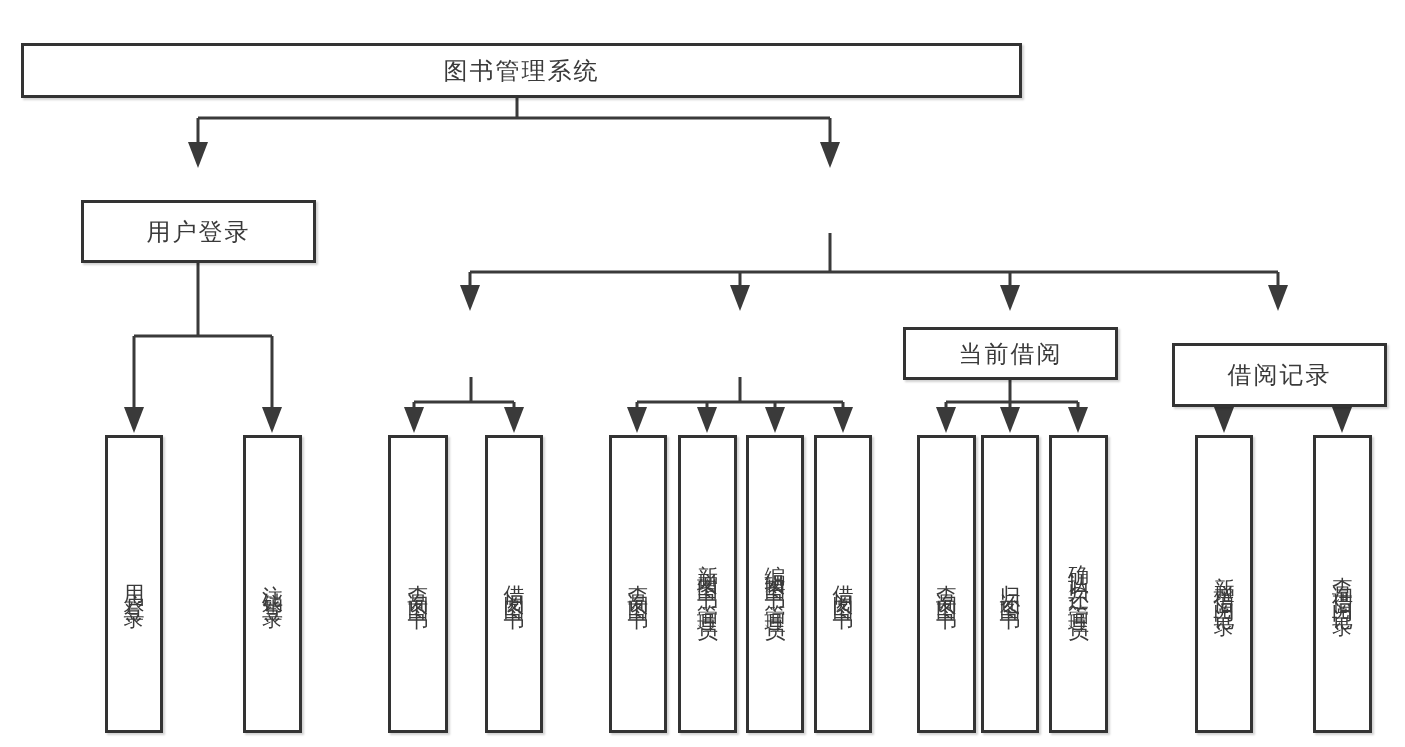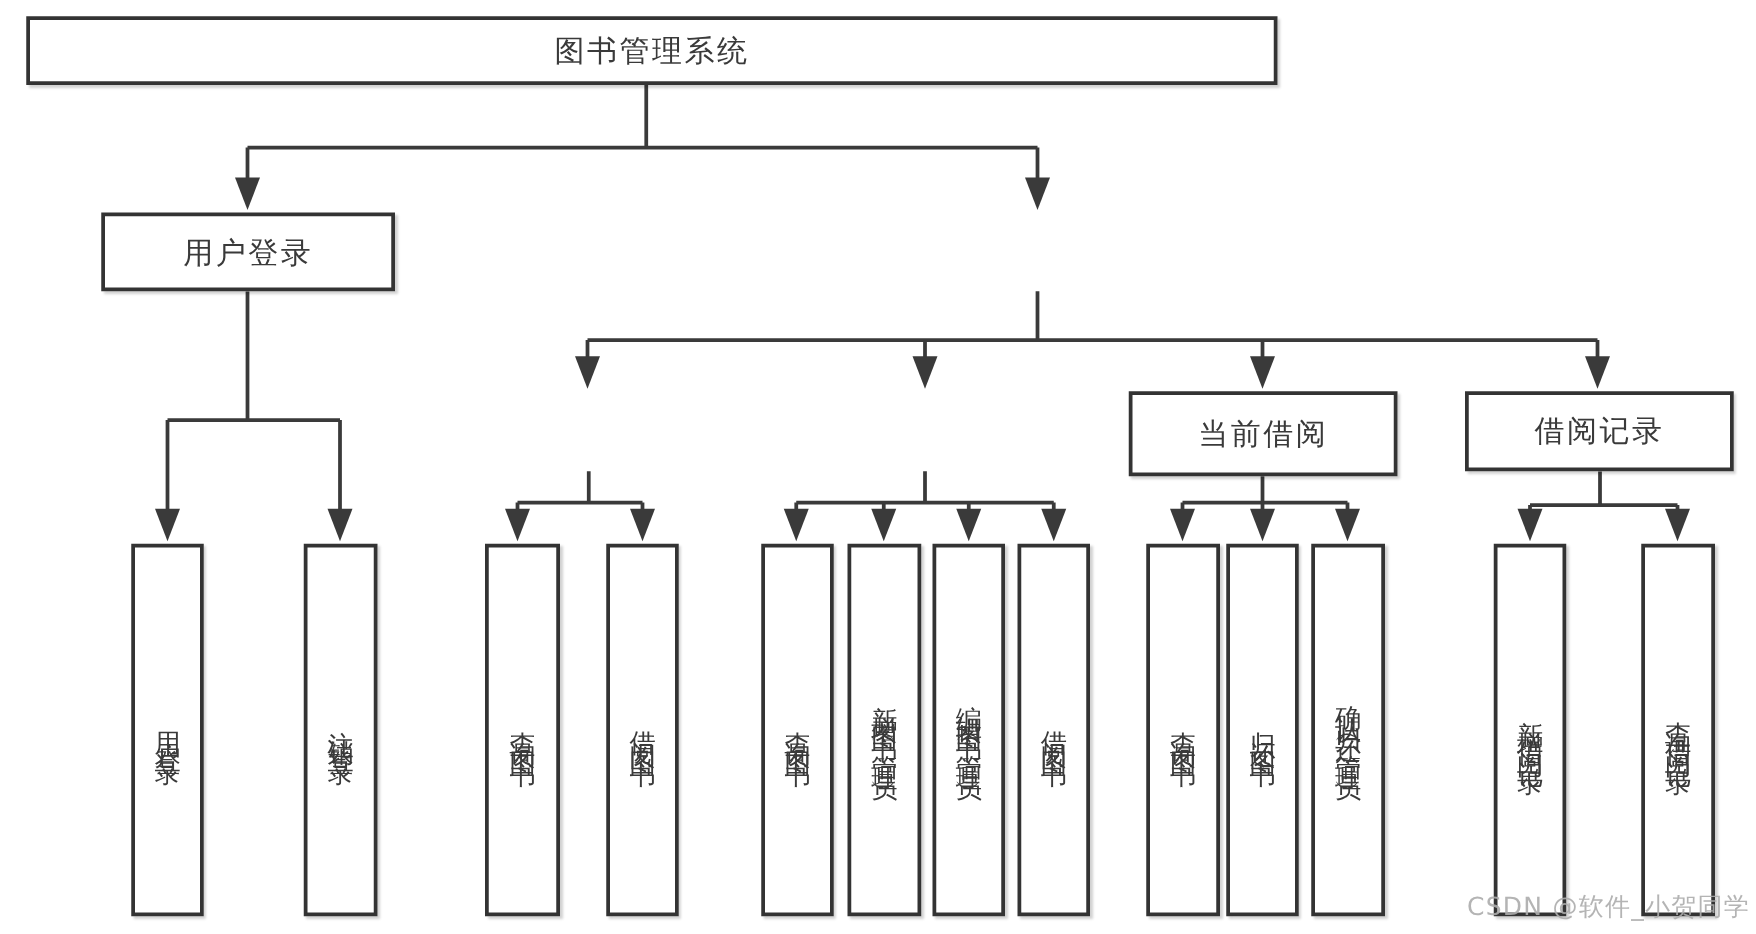--- a/index.html
+++ b/index.html
@@ -28,20 +28,21 @@
     display: flex;
     align-items: center;
     justify-content: center;
     color: #3a3a3a;
     box-shadow: 2px 2px 2px rgba(0,0,0,0.18);
   }
   .hnode {
     font-size: 24px;
     letter-spacing: 2px;
     white-space: nowrap;
+    margin-top: 30px;
   }
   .leaf span {
     writing-mode: vertical-rl;
     text-orientation: mixed;
     font-size: 21px;
     letter-spacing: 8px;
     line-height: 1.15;
   }
   .watermark {
     position: absolute;
@@ -94,21 +95,21 @@
   </svg>
 
   <div class="node hnode" style="left:21px;top:13px;width:1001px;height:55px">
     <span>图书管理系统</span>
   </div>
 
   <div class="node hnode" style="left:81px;top:170px;width:235px;height:63px">
     <span>用户登录</span>
   </div>
 
-  <div class="node hnode" style="left:903px;top:313px;width:215px;height:68px">
+  <div class="node hnode" style="left:903px;top:297px;width:215px;height:53px">
     <span>当前借阅</span>
   </div>
   <div class="node hnode" style="left:1172px;top:313px;width:215px;height:64px">
     <span>借阅记录</span>
   </div>
 
   <div class="node leaf" style="left:105px;top:435px;width:58px;height:298px">
     <span>用户登录</span>
   </div>
   <div class="node leaf" style="left:243px;top:435px;width:59px;height:298px">
@@ -141,15 +142,14 @@
   <div class="node leaf" style="left:1049px;top:435px;width:59px;height:298px">
     <span>确认归还（管理员）</span>
   </div>
   <div class="node leaf" style="left:1195px;top:435px;width:58px;height:298px">
     <span>新增借阅记录</span>
   </div>
   <div class="node leaf" style="left:1313px;top:435px;width:59px;height:298px">
     <span>查询借阅记录</span>
   </div>
 
-  <div class="watermark">CSDN @软件_小贺同学</div>
 
 </div>
 
 </body></html>

